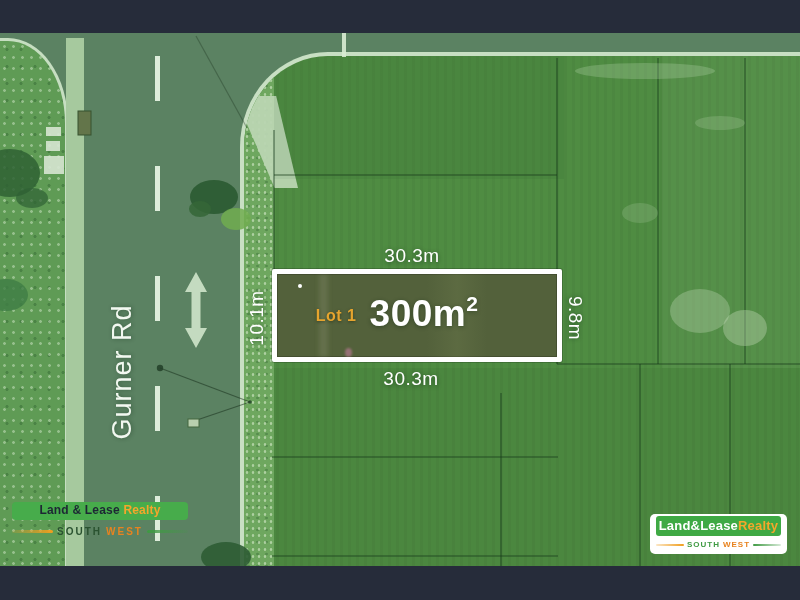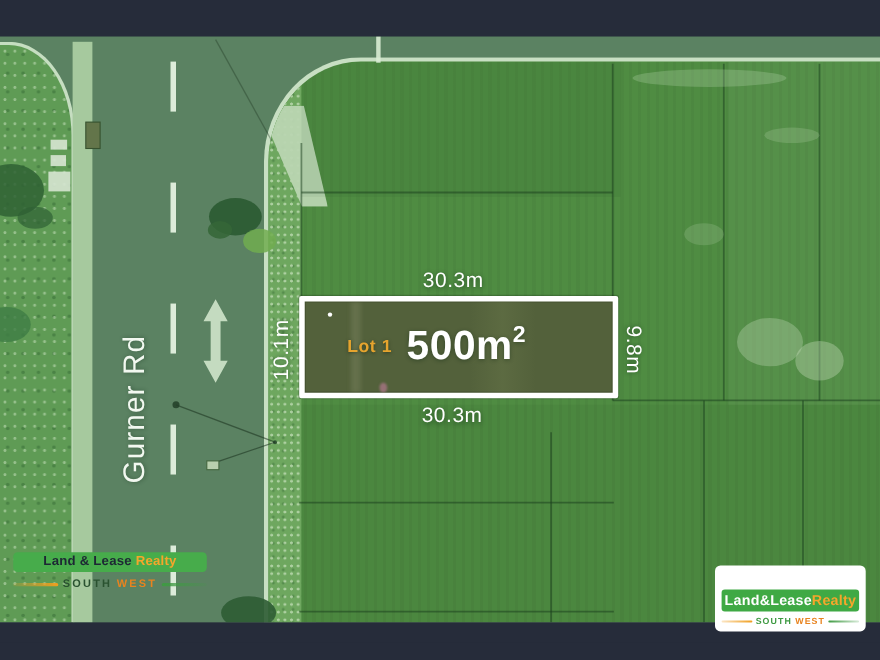--- a/index.html
+++ b/index.html
@@ -88,21 +88,21 @@
   .ll-southwest{display:flex;align-items:center;gap:4px;margin-top:6px;}
   .ll-line-l{height:3px;flex:1;border-radius:2px;background:linear-gradient(90deg,rgba(240,158,30,0.15),#f09e1e);}
   .ll-line-r{height:3px;flex:1;border-radius:2px;background:linear-gradient(90deg,#3f9a43,rgba(63,154,67,0.12));}
   .ll-south{color:#2a5230;font-size:10px;font-weight:700;letter-spacing:2px;}
   .ll-west{color:#e8831f;font-size:10px;font-weight:700;letter-spacing:2px;}
   .ll-tagline{margin-top:5px;text-align:center;font-size:10px;font-weight:700;color:#1d2734;
     letter-spacing:1.2px;white-space:nowrap;}
 
   
   .logo-right{position:absolute;left:650px;top:514px;width:137px;box-sizing:border-box;
-    background:#ffffff;border-radius:5px;padding:22px 6px 5px;}
+    background:#ffffff;border-radius:5px;padding:2px 6px 5px;}
   .lr-banner{background:#3fa944;border-radius:3px;text-align:center;padding:2px 0 3px;
     font-size:13px;font-weight:700;letter-spacing:.2px;white-space:nowrap;}
   .lr-land{color:#ffffff;} .lr-realty{color:#f5a62b;}
   .lr-southwest{display:flex;align-items:center;gap:3px;margin-top:4px;}
   .lr-line-l{height:2px;flex:1;border-radius:1px;background:linear-gradient(90deg,rgba(240,158,30,0.25),#f09e1e);}
   .lr-line-r{height:2px;flex:1;border-radius:1px;background:linear-gradient(90deg,#3f9a43,rgba(63,154,67,0.2));}
   .lr-south{color:#3f9a43;font-size:8px;font-weight:700;letter-spacing:1px;}
   .lr-west{color:#e8831f;font-size:8px;font-weight:700;letter-spacing:1px;}
 </style>
 </head>
@@ -190,21 +190,21 @@
     <div class="lot-dot"></div>
     <div class="lot-pink"></div>
   </div>
 
   <div class="dim-label dim-top">30.3m</div>
   <div class="dim-label dim-bottom">30.3m</div>
   <div class="dim-label dim-left">10.1m</div>
   <div class="dim-label dim-right">9.8m</div>
 
   <div class="lot-name">Lot 1</div>
-  <div class="lot-area"><span>500m</span><sup>2</sup></div>
+  <div class="lot-area"><span>300m</span><sup>2</sup></div>
 
   <div class="road-name">Gurner Rd</div>
 
   <div class="bar-top"></div>
   <div class="bar-bottom"></div>
 
   <div class="logo-left">
     <div class="ll-banner"><span class="ll-land">Land &amp; Lease </span><span class="ll-realty">Realty</span></div>
     <div class="ll-southwest">
       <span class="ll-line-l"></span>

